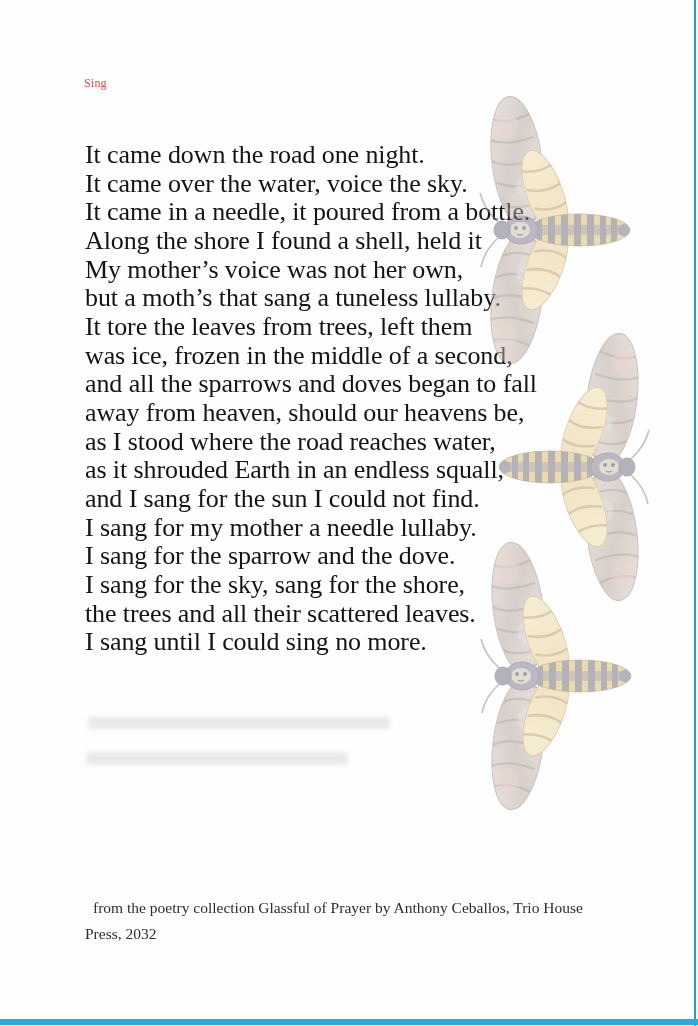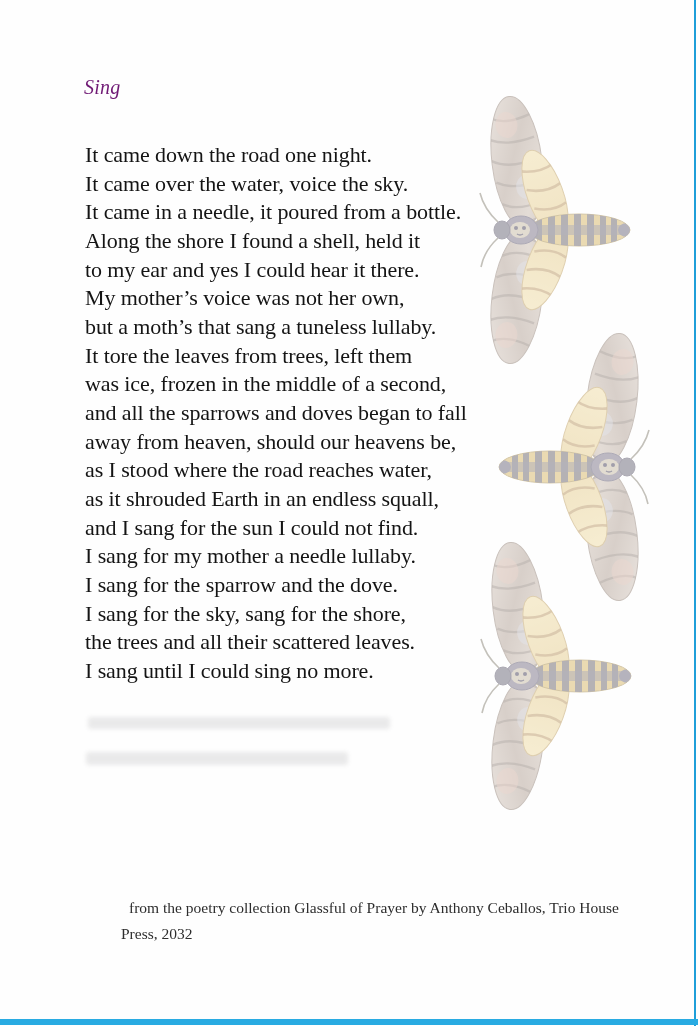--- a/index.html
+++ b/index.html
@@ -3,30 +3,30 @@
 <meta charset="utf-8">
 <style>
   html,body{margin:0;padding:0;}
   body{
     width:698px;height:1026px;position:relative;background:#ffffff;
     font-family:"Liberation Serif","DejaVu Serif",serif;overflow:hidden;
   }
   .page{position:absolute;inset:0;background:#fefefe;overflow:hidden;}
   .poem-title{
     position:absolute;left:84px;top:76px;
-    font-size:20px;color:#701a75;letter-spacing:.2px;font-style:italic;
+    font-size:12px;color:#ef4444;letter-spacing:.2px;
   }
   .poem{
     position:absolute;left:85px;top:141px;
-    font-size:22px;line-height:28.65px;color:#141414;
+    font-size:26px;line-height:28.65px;color:#141414;
     white-space:nowrap;letter-spacing:-0.1px;
   }
   .attribution{
     position:absolute;left:85px;top:895px;width:500px;
-    font-size:15.5px;line-height:25.5px;color:#2d2d2d;margin-left:36px;
+    font-size:15.5px;line-height:25.5px;color:#2d2d2d;
   }
   .attribution .attr-line:first-child{padding-left:8px;}
   .ghost-line{
     position:absolute;background:#8f8f93;opacity:.18;filter:blur(2.2px);
     border-radius:3px;
   }
   .ghost-line.g1{left:88px;top:717px;width:302px;height:12px;}
   .ghost-line.g2{left:86px;top:752px;width:262px;height:13px;}
   .moth{position:absolute;width:170px;height:276px;opacity:.5;}
   .moth.m1{left:477px;top:92px;}
@@ -124,21 +124,20 @@
 
 <div class="page">
 
   <div class="poem-title">Sing</div>
 
   <div class="poem">
       <div class="poem-line">It came down the road one night.</div>
       <div class="poem-line">It came over the water, voice the sky.</div>
       <div class="poem-line">It came in a needle, it poured from a bottle.</div>
       <div class="poem-line">Along the shore I found a shell, held it</div>
-      <div class="poem-line">to my ear and yes I could hear it there.</div>
       <div class="poem-line">My mother’s voice was not her own,</div>
       <div class="poem-line">but a moth’s that sang a tuneless lullaby.</div>
       <div class="poem-line">It tore the leaves from trees, left them</div>
       <div class="poem-line">was ice, frozen in the middle of a second,</div>
       <div class="poem-line">and all the sparrows and doves began to fall</div>
       <div class="poem-line">away from heaven, should our heavens be,</div>
       <div class="poem-line">as I stood where the road reaches water,</div>
       <div class="poem-line">as it shrouded Earth in an endless squall,</div>
       <div class="poem-line">and I sang for the sun I could not find.</div>
       <div class="poem-line">I sang for my mother a needle lullaby.</div>

